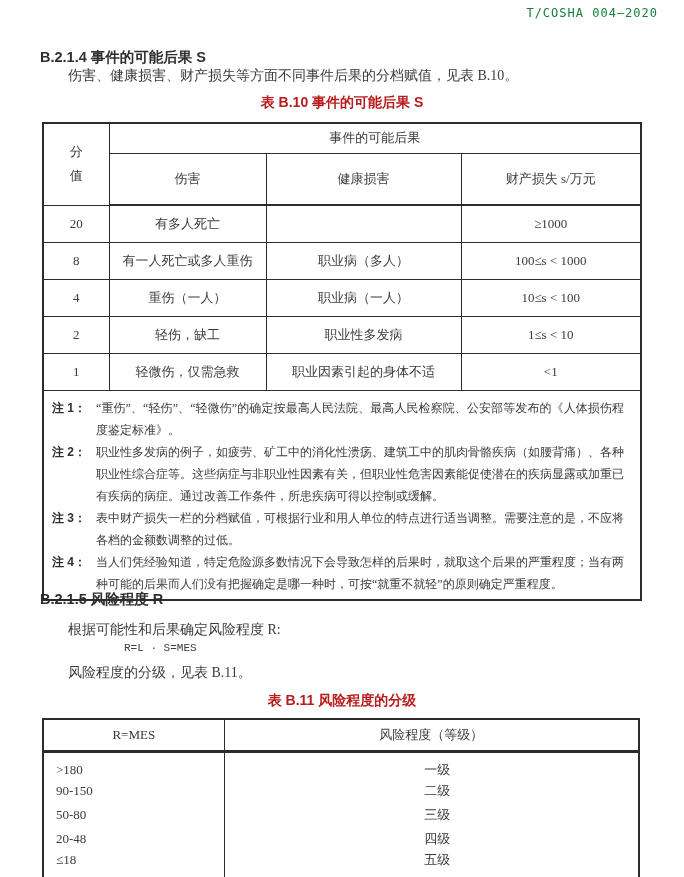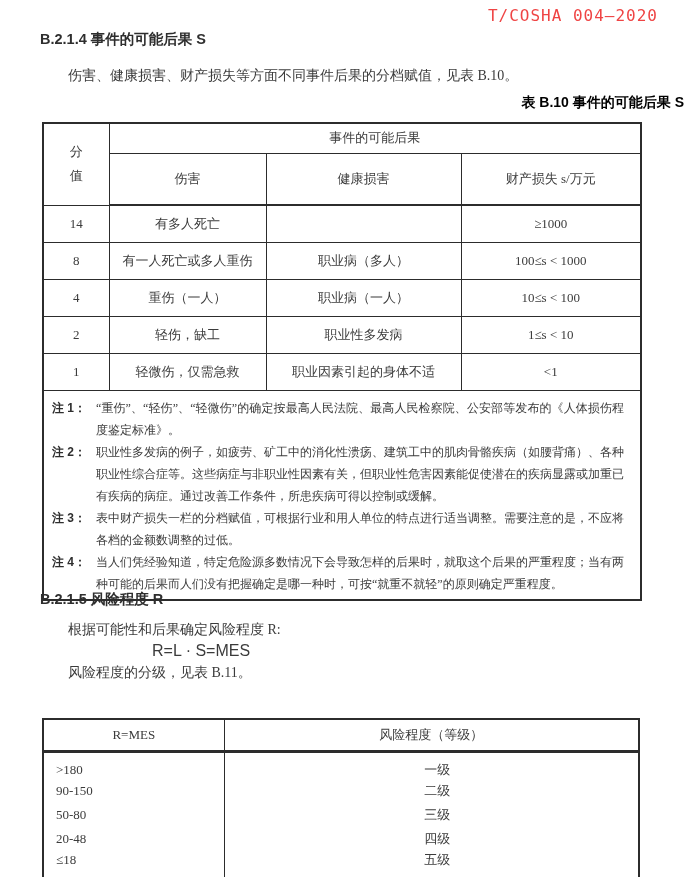--- a/index.html
+++ b/index.html
@@ -6,39 +6,39 @@
   html,body { background:#ffffff; }
   body {
     width:684px; height:877px;
     font-family:"Liberation Serif","DejaVu Serif",serif;
     color:#3b3b3b; position:relative; overflow:hidden;
   }
   .page { position:absolute; inset:0; background:#fff; }
   .doc-number {
     position:absolute; top:6px; right:26px;
     font-family:"DejaVu Sans Mono","Liberation Mono",monospace;
-    font-size:16px; letter-spacing:1px; color:#ef4444;
+    font-size:12px; letter-spacing:1px; color:#15803d;
   }
   .heading {
     font-family:"Liberation Sans","DejaVu Sans",sans-serif;
     font-weight:bold; font-size:14.5px; color:#2e2e2e;
     position:absolute; left:40px;
   }
-  .h1 { top:30px; }
+  .h1 { top:48px; }
   .h2 { top:590px; }
   .para { position:absolute; left:68px; font-size:14px; color:#3b3b3b; }
   .p1 { top:67px; }
   .p2 { top:621px; }
   .p3 { top:664px; }
-  .formula { position:absolute; left:152px; top:642px; font-size:16px;
-    font-family:Liberation Sans, sans-serif; color:#3b3b3b; }
+  .formula { position:absolute; left:124px; top:642px; font-size:11px;
+    font-family:Liberation Mono, monospace; color:#3b3b3b; }
   .caption {
-    position:absolute; left:0; width:100%; text-align:right;
+    position:absolute; left:0; width:100%; text-align:center;
     font-family:"Liberation Sans","DejaVu Sans",sans-serif;
-    font-weight:bold; font-size:14px; color:#000000;
+    font-weight:bold; font-size:14px; color:#b91c1c;
   }
   .cap1 { top:94px; }
   .cap2 { top:692px; }
 
   table { border-collapse:collapse; table-layout:fixed; }
   .tbl { position:absolute; left:42px; width:598px; }
   .tbl-b10 { top:122px; }
   .tbl-b11 { top:718px; }
 
   .tbl-b10, .tbl-b11 { border:2px solid #2c2c2c; }
@@ -100,21 +100,21 @@
           <div>值</div>
         </td>
         <td colspan="3">事件的可能后果</td>
       </tr>
       <tr class="row-h2 hdr-sub">
         <td>伤害</td>
         <td>健康损害</td>
         <td>财产损失 s/万元</td>
       </tr>
       <tr class="row-data">
-        <td>14</td>
+        <td>20</td>
         <td>有多人死亡</td>
         <td></td>
         <td>≥1000</td>
       </tr>
       <tr class="row-data">
         <td>8</td>
         <td>有一人死亡或多人重伤</td>
         <td>职业病（多人）</td>
         <td>100≤s &lt; 1000</td>
       </tr>
@@ -156,20 +156,21 @@
           </div>
         </td>
       </tr>
     </tbody>
   </table>
 
   <div class="heading h2">B.2.1.5  风险程度 R</div>
   <div class="para p2">根据可能性和后果确定风险程度 R:</div>
   <div class="formula">R=L · S=MES</div>
   <div class="para p3">风险程度的分级，见表 B.11。</div>
+  <div class="caption cap2">表 B.11  风险程度的分级</div>
 
   <table class="tbl tbl-b11">
     <colgroup>
         <col class="col-range">
         <col>
       </colgroup>
     <thead>
       <tr>
         <th>R=MES</th>
         <th>风险程度（等级）</th>

